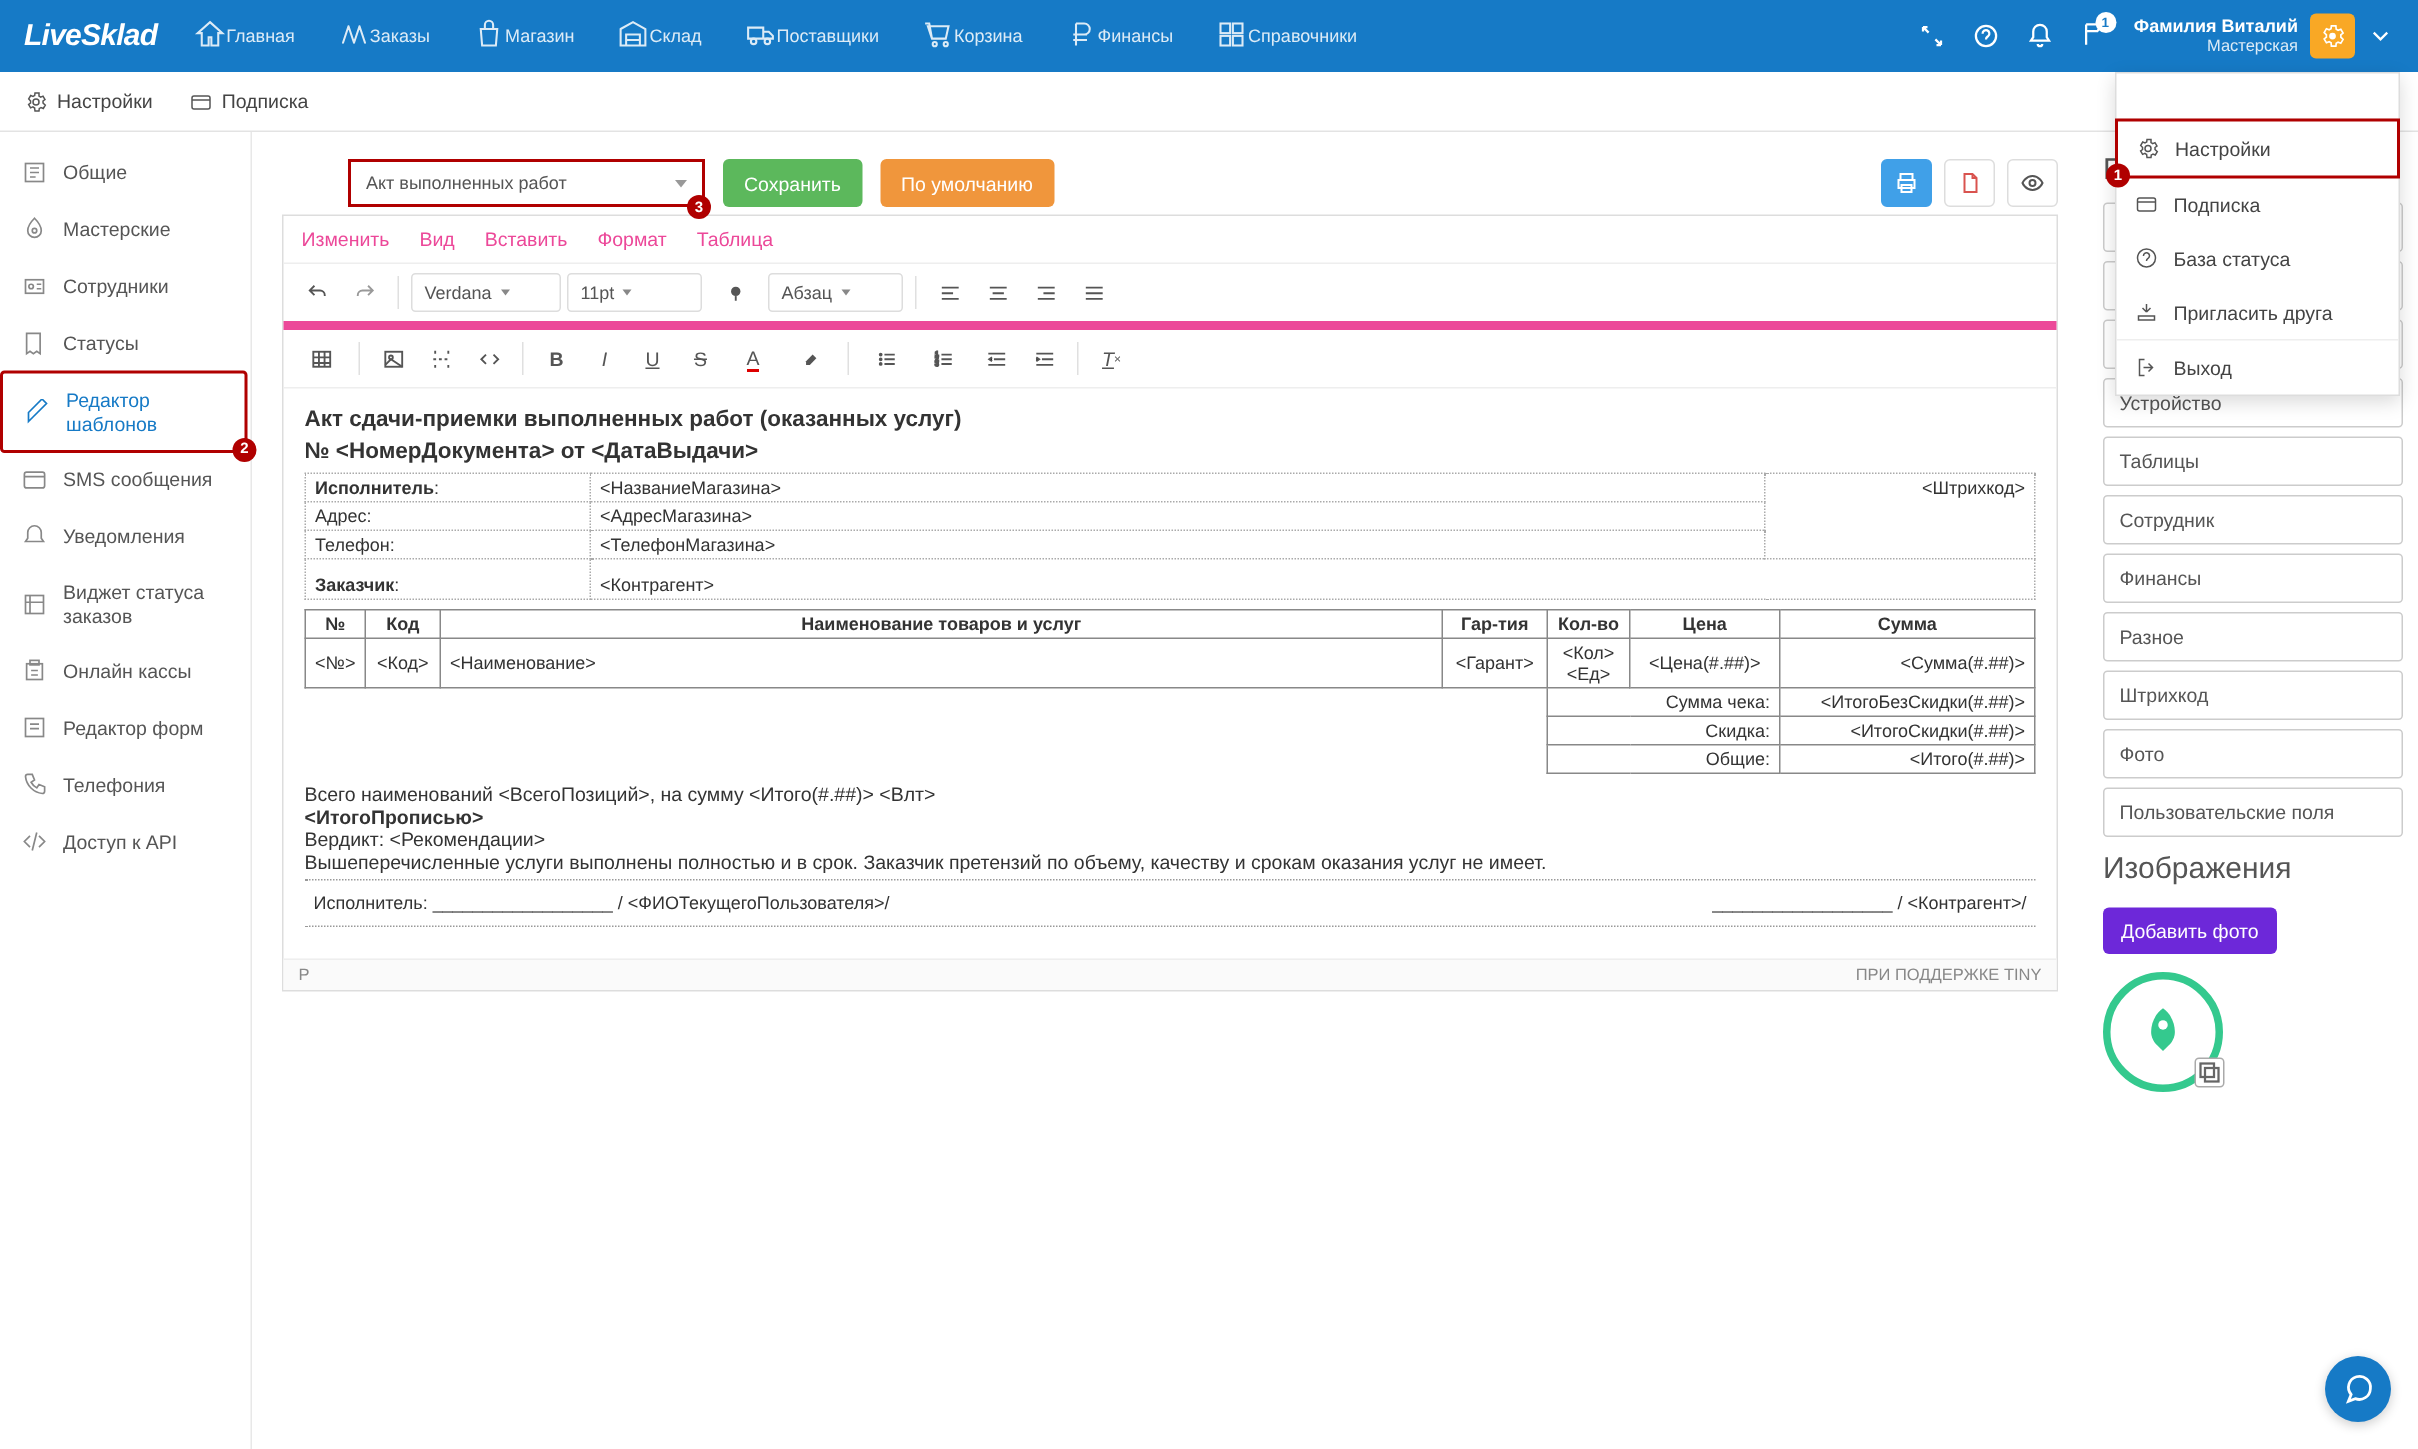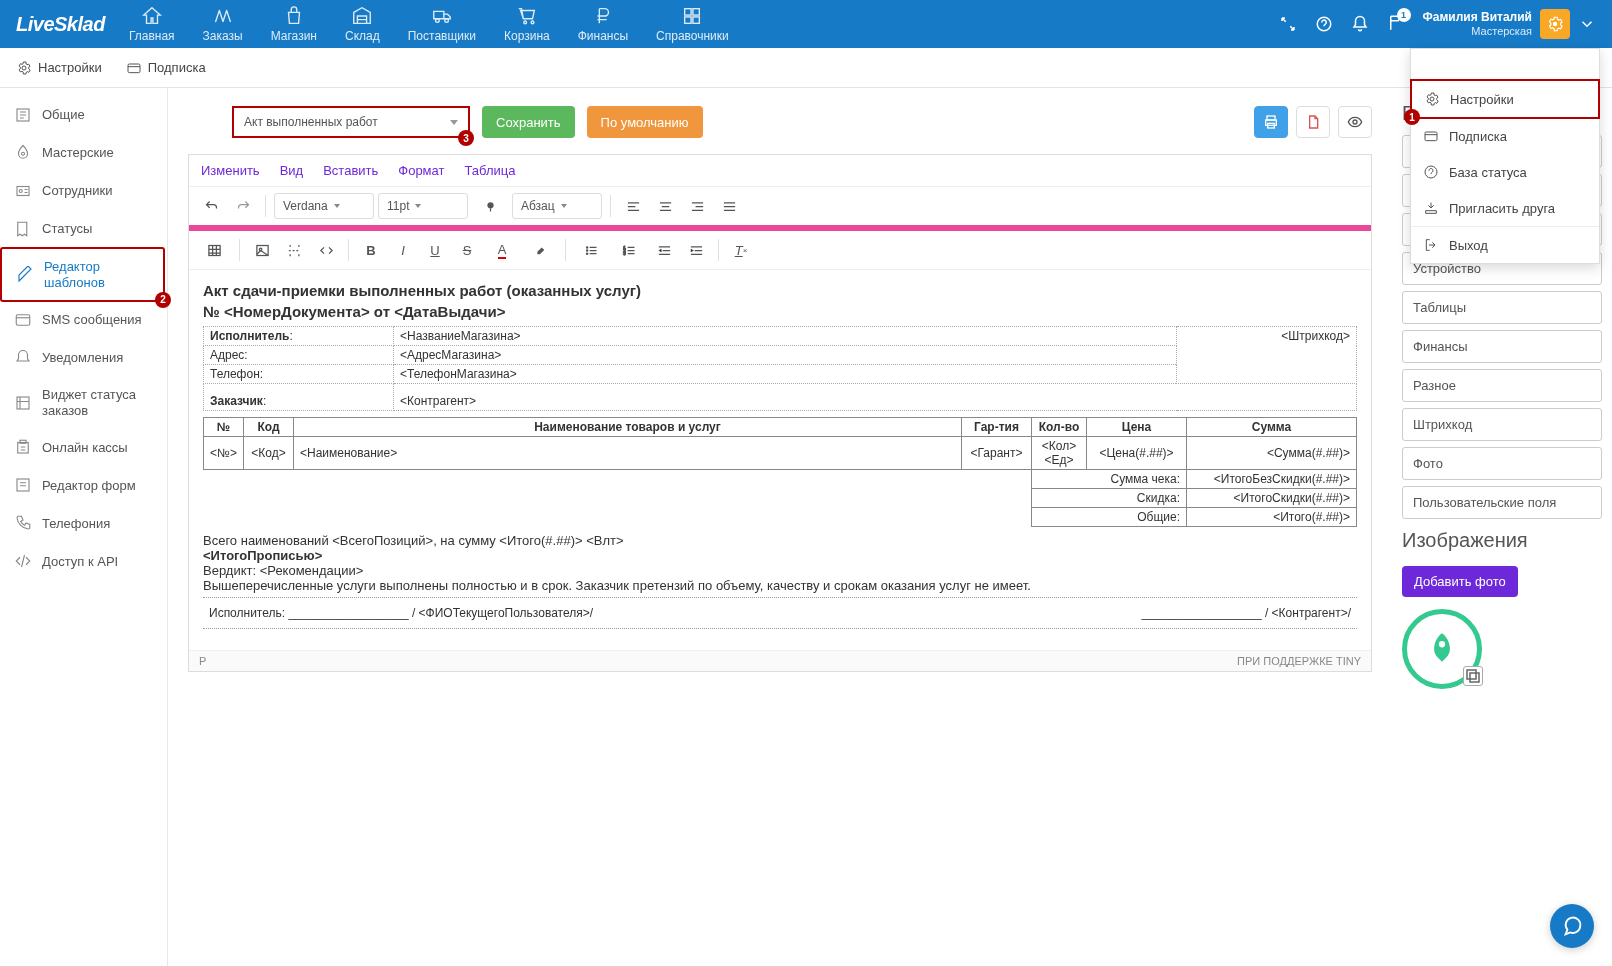--- a/index.html
+++ b/index.html
@@ -2,21 +2,21 @@
 <html><head>
 <meta charset="utf-8">
 <style>
 * { box-sizing: border-box; margin: 0; padding: 0; }
 body { font-family: -apple-system, BlinkMacSystemFont, "Segoe UI", Arial, sans-serif; font-size: 13px; color: #333; background: #fff; overflow: hidden; }
 
 
 .topbar { background: #167ac6; height: 48px; display: flex; align-items: center; color: #fff; padding: 0 16px; }
 .logo { font-size: 20px; font-weight: 700; font-style: italic; margin-right: 24px; letter-spacing: -0.5px; }
 .topnav { display: flex; gap: 28px; flex: 1; }
-.topnav-item { display: flex; flex-direction: column; align-items: center; cursor: pointer; opacity: 0.85; font-size: 12px; }
+.topnav-item { display: flex; flex-direction: row; align-items: center; cursor: pointer; opacity: 0.85; font-size: 12px; }
 .topnav-item svg { width: 22px; height: 22px; margin-bottom: 2px; }
 .topright { display: flex; align-items: center; gap: 18px; }
 .topright svg { width: 18px; height: 18px; cursor: pointer; }
 .user-block { display: flex; align-items: center; gap: 8px; cursor: pointer; position: relative; }
 .user-text { text-align: right; font-size: 12px; line-height: 14px; }
 .user-name { font-weight: 600; }
 .user-role { font-size: 11px; opacity: 0.85; }
 .gear-avatar { width: 30px; height: 30px; background: #f9a825; border-radius: 4px; display:flex; align-items:center; justify-content:center; position:relative; }
 .notif-badge { position: relative; }
 .notif-count { position: absolute; top: -6px; right: -6px; background: #fff; color: #167ac6; border-radius: 50%; width: 14px; height: 14px; font-size: 9px; font-weight: bold; display: flex; align-items: center; justify-content: center; }
@@ -30,35 +30,35 @@
 .main { display: flex; height: calc(100vh - 88px); }
 .sidebar { width: 168px; border-right: 1px solid #e8e8e8; padding-top: 8px; }
 .side-item { display: flex; align-items: center; gap: 10px; padding: 10px 14px; font-size: 13px; color: #555; cursor: pointer; line-height: 1.2; }
 .side-item svg { width: 18px; height: 18px; flex-shrink: 0; }
 .side-item.active { color: #167ac6; }
 .side-highlight { border: 2px solid #b00000; border-radius: 3px; margin: -1px 2px -1px 0; }
 .callout-num { display: inline-flex; background: #b00000; color: #fff; width: 16px; height: 16px; border-radius: 50%; font-size: 10px; font-weight: bold; align-items:center; justify-content:center; }
 
 
 .content { flex: 1; padding: 18px 20px; overflow: auto; position: relative; }
-.edit-toolbar { display: flex; align-items: center; gap: 12px; margin-bottom: 16px; position: relative; padding-left: 44px; }
+.edit-toolbar { display: flex; align-items: center; gap: 12px; margin-bottom: 5px; position: relative; padding-left: 44px; }
 .select-box { border: 2px solid #b00000; height: 32px; width: 238px; display: flex; align-items: center; padding: 0 10px; background: #fff; font-size: 12px; color: #555; position: relative; }
 .select-box::after { content: ""; border-left: 4px solid transparent; border-right: 4px solid transparent; border-top: 5px solid #999; position: absolute; right: 10px; }
 .select-callout { position: absolute; right: -6px; bottom: -10px; }
 .btn { height: 32px; padding: 0 14px; border: none; border-radius: 4px; font-size: 13px; color: #fff; cursor: pointer; }
 .btn-green { background: #5cb85c; }
 .btn-orange { background: #f0963c; }
 .tool-right { margin-left: auto; display: flex; gap: 8px; }
 .icon-btn { width: 34px; height: 32px; border: 1px solid #ddd; border-radius: 4px; background: #fff; display: flex; align-items:center; justify-content:center; cursor:pointer; }
 .icon-btn.blue { background: #40a0e8; border-color:#40a0e8; }
 .icon-btn svg { width: 16px; height: 16px; }
 
 
 .editor-box { border: 1px solid #ddd; }
-.editor-menu { display: flex; gap: 20px; padding: 8px 12px; font-size: 13px; color: #6d28d9; border-bottom: 1px solid #eee; }
+.editor-menu { display: flex; gap: 20px; padding: 8px 12px; font-size: 13px; color: #ec4899; border-bottom: 1px solid #eee; }
 .editor-toolbar { display: flex; flex-wrap: wrap; gap: 4px; padding: 6px 8px; border-bottom: 6px solid #ec4899; align-items: center; }
 .tb-sel { height: 26px; border: 1px solid #ddd; border-radius: 3px; padding: 0 8px; font-size: 12px; color:#555; background:#fff; display:flex; align-items:center; }
 .tb-sel::after{content:"";border-left:3px solid transparent;border-right:3px solid transparent;border-top:4px solid #888;margin-left:6px;}
 .tb-btn { width: 28px; height: 26px; display:flex; align-items:center; justify-content:center; cursor:pointer; color:#555; border-radius:3px; }
 .tb-sep { width: 1px; height: 22px; background: #e0e0e0; margin: 0 4px; }
 .tb-btn svg{width:15px;height:15px;}
 .editor-toolbar2 { display: flex; flex-wrap: wrap; gap: 4px; padding: 6px 8px; border-bottom: 1px solid #eee; align-items: center; }
 .editor-content { padding: 12px 14px; font-family: Verdana, sans-serif; font-size: 13px; min-height: 380px; }
 .editor-content h3 { font-size: 15px; font-weight: bold; margin-bottom: 4px; }
 .editor-content table { border-collapse: collapse; width: 100%; margin: 6px 0; }
@@ -578,20 +578,21 @@
   </div>
 
   <div class="right-panel">
     <h2>Пе</h2>
     <div id="rp-groups">
         <div class="rp-item">До</div>
         <div class="rp-item">Ко</div>
         <div class="rp-item">Кл</div>
         <div class="rp-item">Устройство</div>
         <div class="rp-item">Таблицы</div>
+        <div class="rp-item">Сотрудник</div>
         <div class="rp-item">Финансы</div>
         <div class="rp-item">Разное</div>
         <div class="rp-item">Штрихкод</div>
         <div class="rp-item">Фото</div>
         <div class="rp-item">Пользовательские поля</div>
       </div>
     <h2 style="margin-top:10px">Изображения</h2>
     <button class="rp-btn">Добавить фото</button>
     <div class="rocket">
       <svg viewBox="0 0 24 24" fill="#34c98e">

